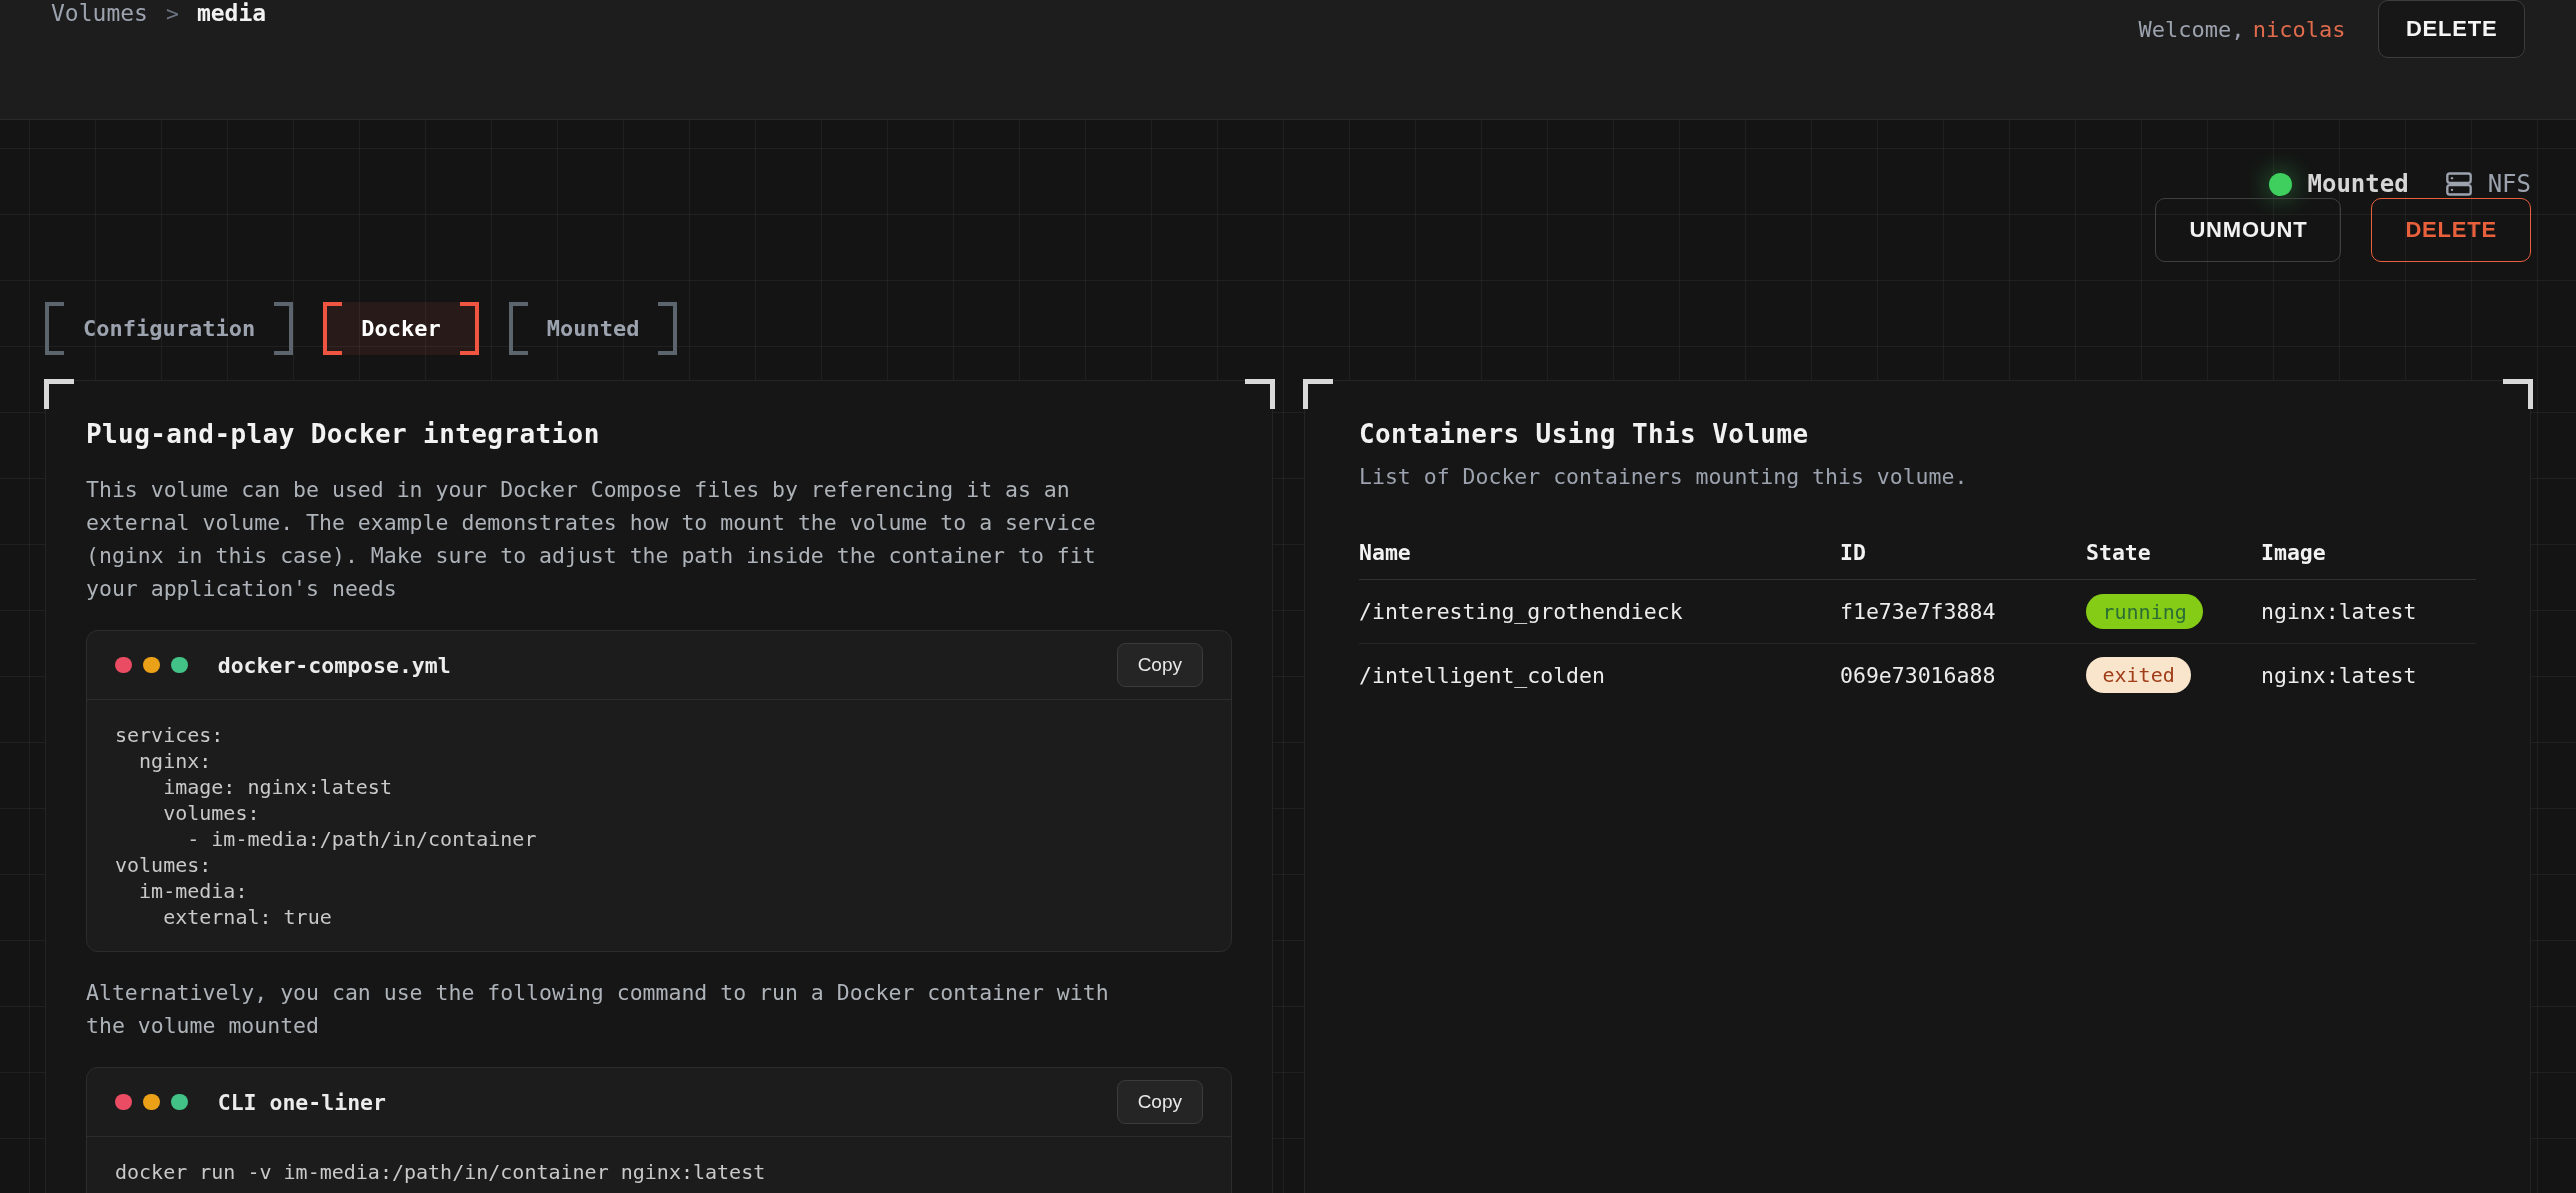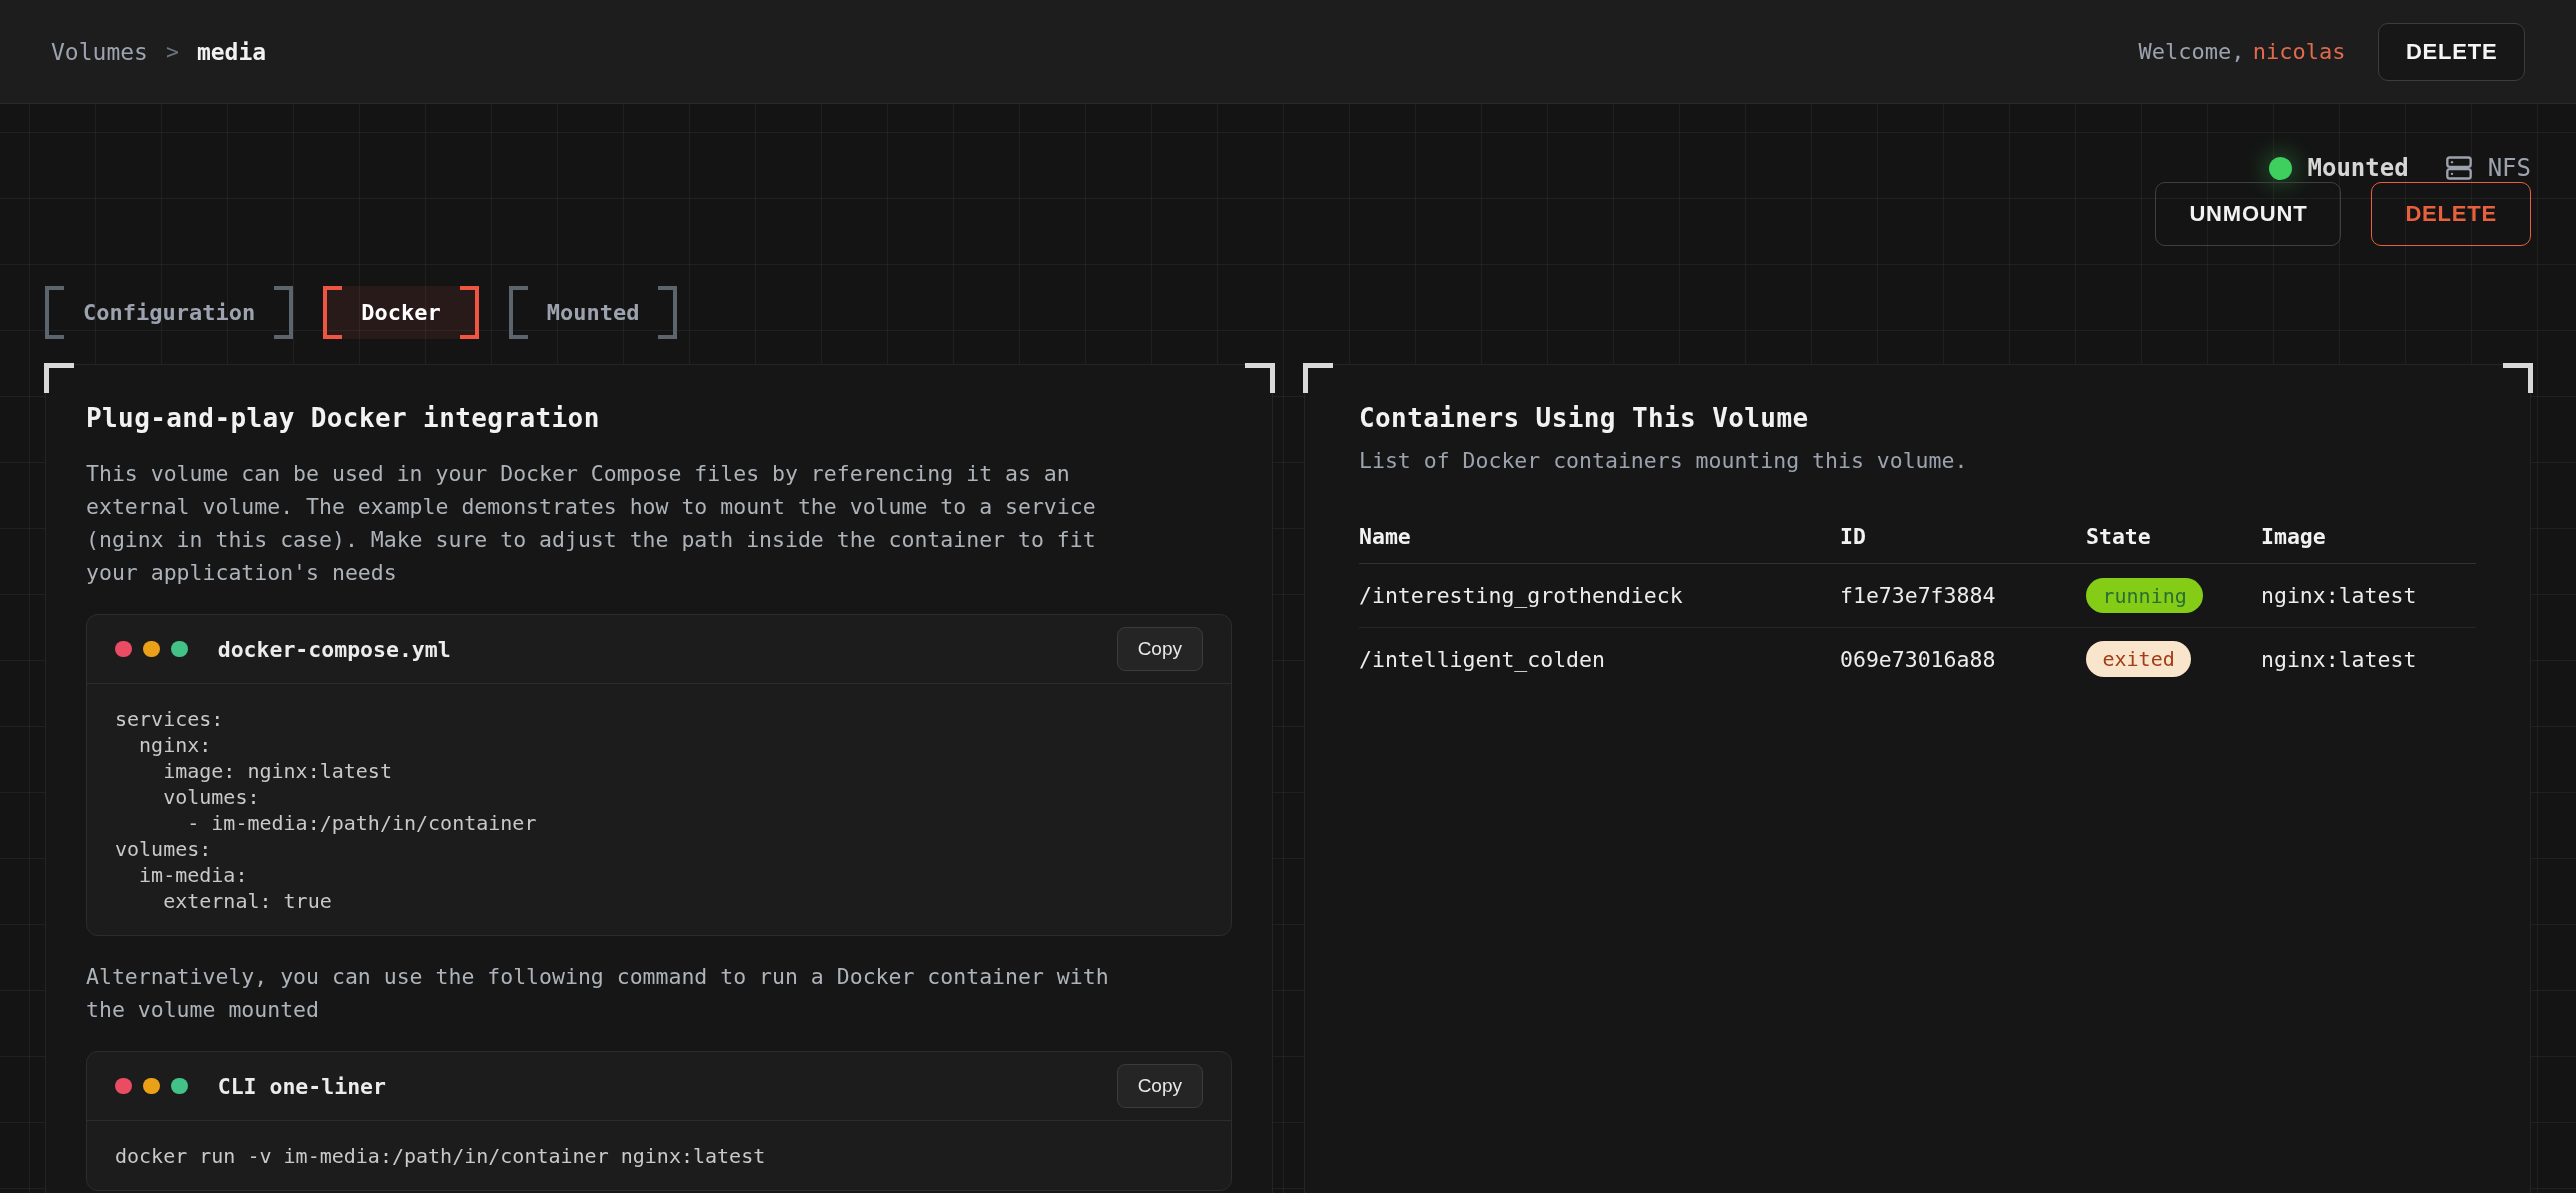--- a/index.html
+++ b/index.html
@@ -4,24 +4,24 @@
 <style>
   * { margin: 0; padding: 0; box-sizing: border-box; }
   html, body {
     width: 2576px; height: 1194px;
     background: #141414;
     font-family: "DejaVu Sans Mono", "Liberation Mono", monospace;
     overflow: hidden;
   }
   
   .topbar {
-    height: 104px;
+    height: 120px;
     background: #1d1d1d;
     border-bottom: 1.7px solid #2a2a2a;
-    display: flex; align-items: center; justify-content: space-between;
+    display: flex; align-items: flex-start; justify-content: space-between;
     padding: 0 51px;
     gap: 31px;
   }
   .breadcrumb { display: flex; align-items: center; gap: 18px; font-size: 23px; }
   .crumb-root { color: #9ca3af; }
   .crumb-sep  { color: #6b7280; font-size: 21.5px; }
   .crumb-current { color: #f2f2f2; font-weight: bold; }
   .topbar-right { display: flex; align-items: center; gap: 33px; }
   .welcome { font-size: 22px; color: #9ca3af; }
   .welcome .username { color: #e06b4c; margin-left: 8.3px; }

